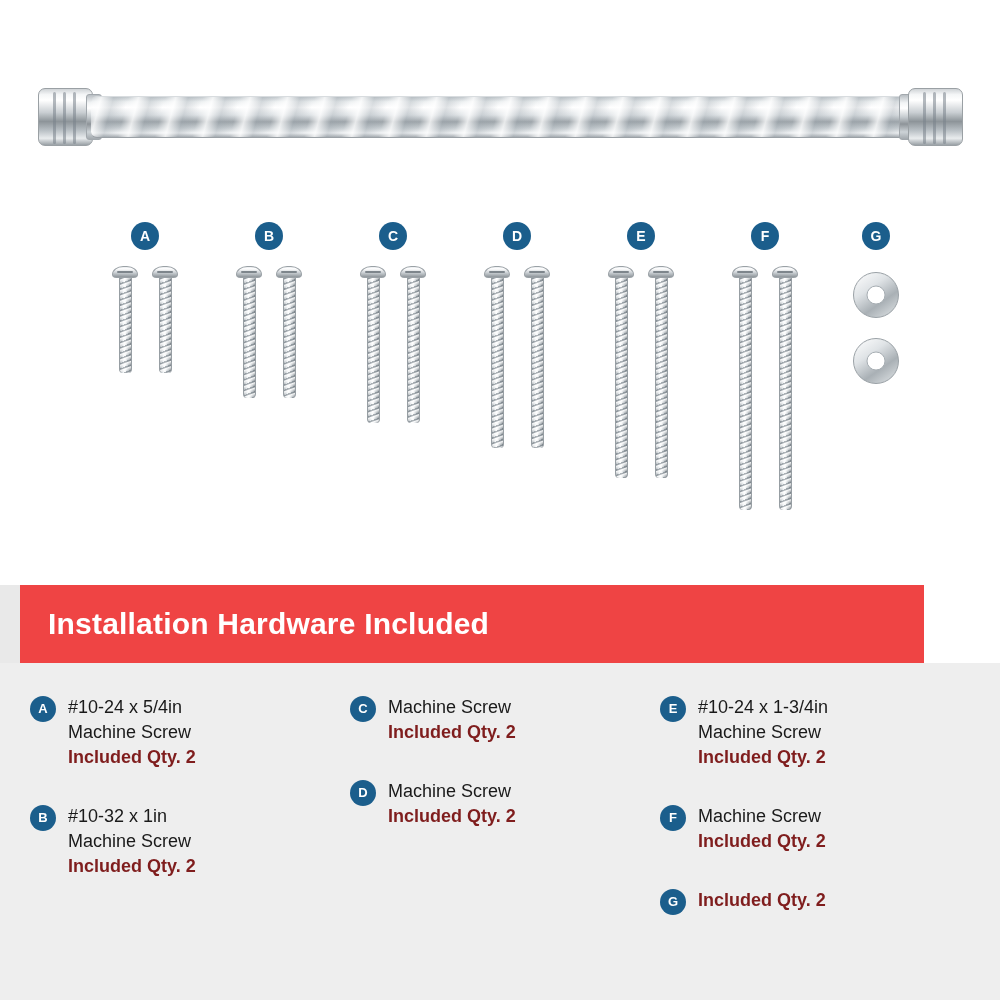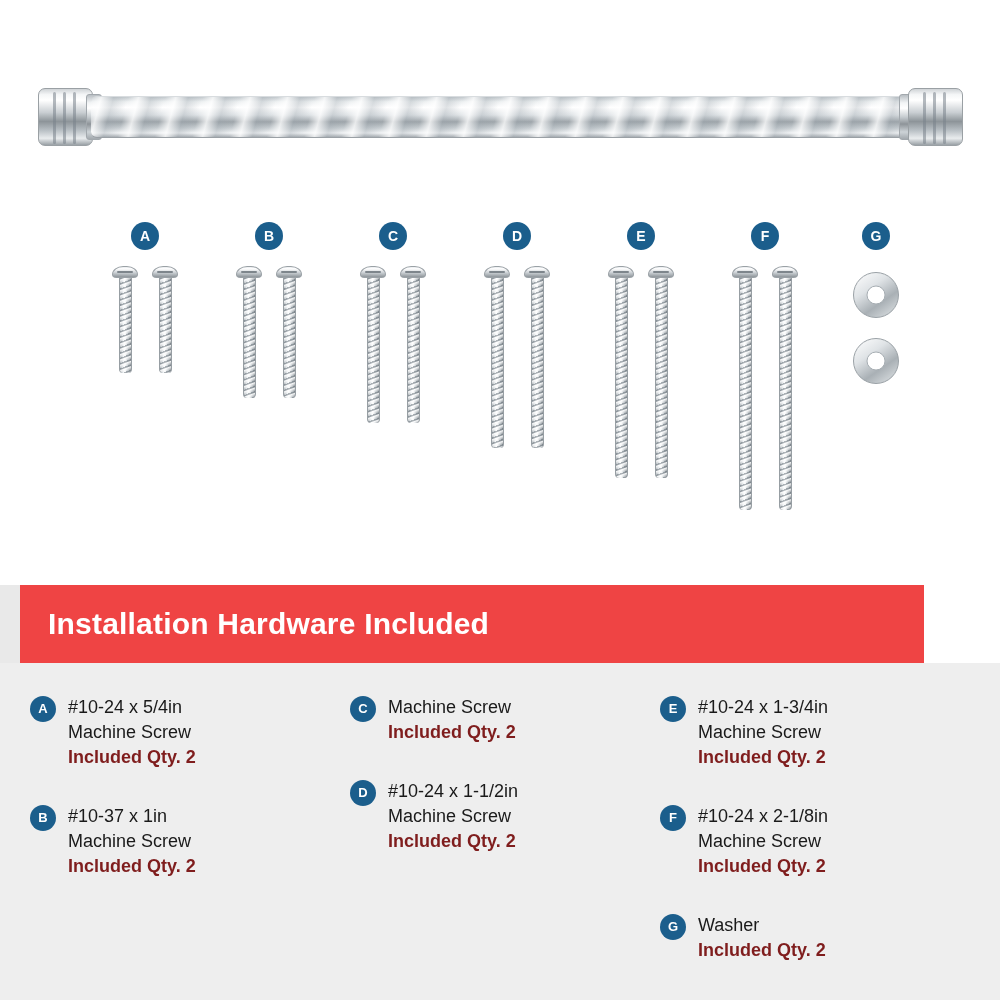--- a/index.html
+++ b/index.html
@@ -391,53 +391,50 @@
 
   <div class="legend-col" id="legend-col-1">
     <div class="legend-item">
       <div class="legend-badge">A</div>
       <div class="legend-line1">#10-24 x 5/4in</div>
       <div class="legend-line2">Machine Screw</div>
       <div class="legend-qty">Included Qty. 2</div>
     </div>
     <div class="legend-item">
       <div class="legend-badge">B</div>
-      <div class="legend-line1">#10-37 x 1in</div>
+      <div class="legend-line1">#10-32 x 1in</div>
       <div class="legend-line2">Machine Screw</div>
       <div class="legend-qty">Included Qty. 2</div>
     </div>
   </div>
 
   <div class="legend-col" id="legend-col-2">
     <div class="legend-item">
       <div class="legend-badge">C</div>
       <div class="legend-line2">Machine Screw</div>
       <div class="legend-qty">Included Qty. 2</div>
     </div>
     <div class="legend-item">
       <div class="legend-badge">D</div>
-      <div class="legend-line1">#10-24 x 1-1/2in</div>
       <div class="legend-line2">Machine Screw</div>
       <div class="legend-qty">Included Qty. 2</div>
     </div>
   </div>
 
   <div class="legend-col" id="legend-col-3">
     <div class="legend-item">
       <div class="legend-badge">E</div>
       <div class="legend-line1">#10-24 x 1-3/4in</div>
       <div class="legend-line2">Machine Screw</div>
       <div class="legend-qty">Included Qty. 2</div>
     </div>
     <div class="legend-item">
       <div class="legend-badge">F</div>
-      <div class="legend-line1">#10-24 x 2-1/8in</div>
       <div class="legend-line2">Machine Screw</div>
       <div class="legend-qty">Included Qty. 2</div>
     </div>
     <div class="legend-item">
       <div class="legend-badge">G</div>
-      <div class="legend-line1">Washer</div>
       <div class="legend-qty">Included Qty. 2</div>
     </div>
   </div>
 
 </div>
 
 </body></html>

